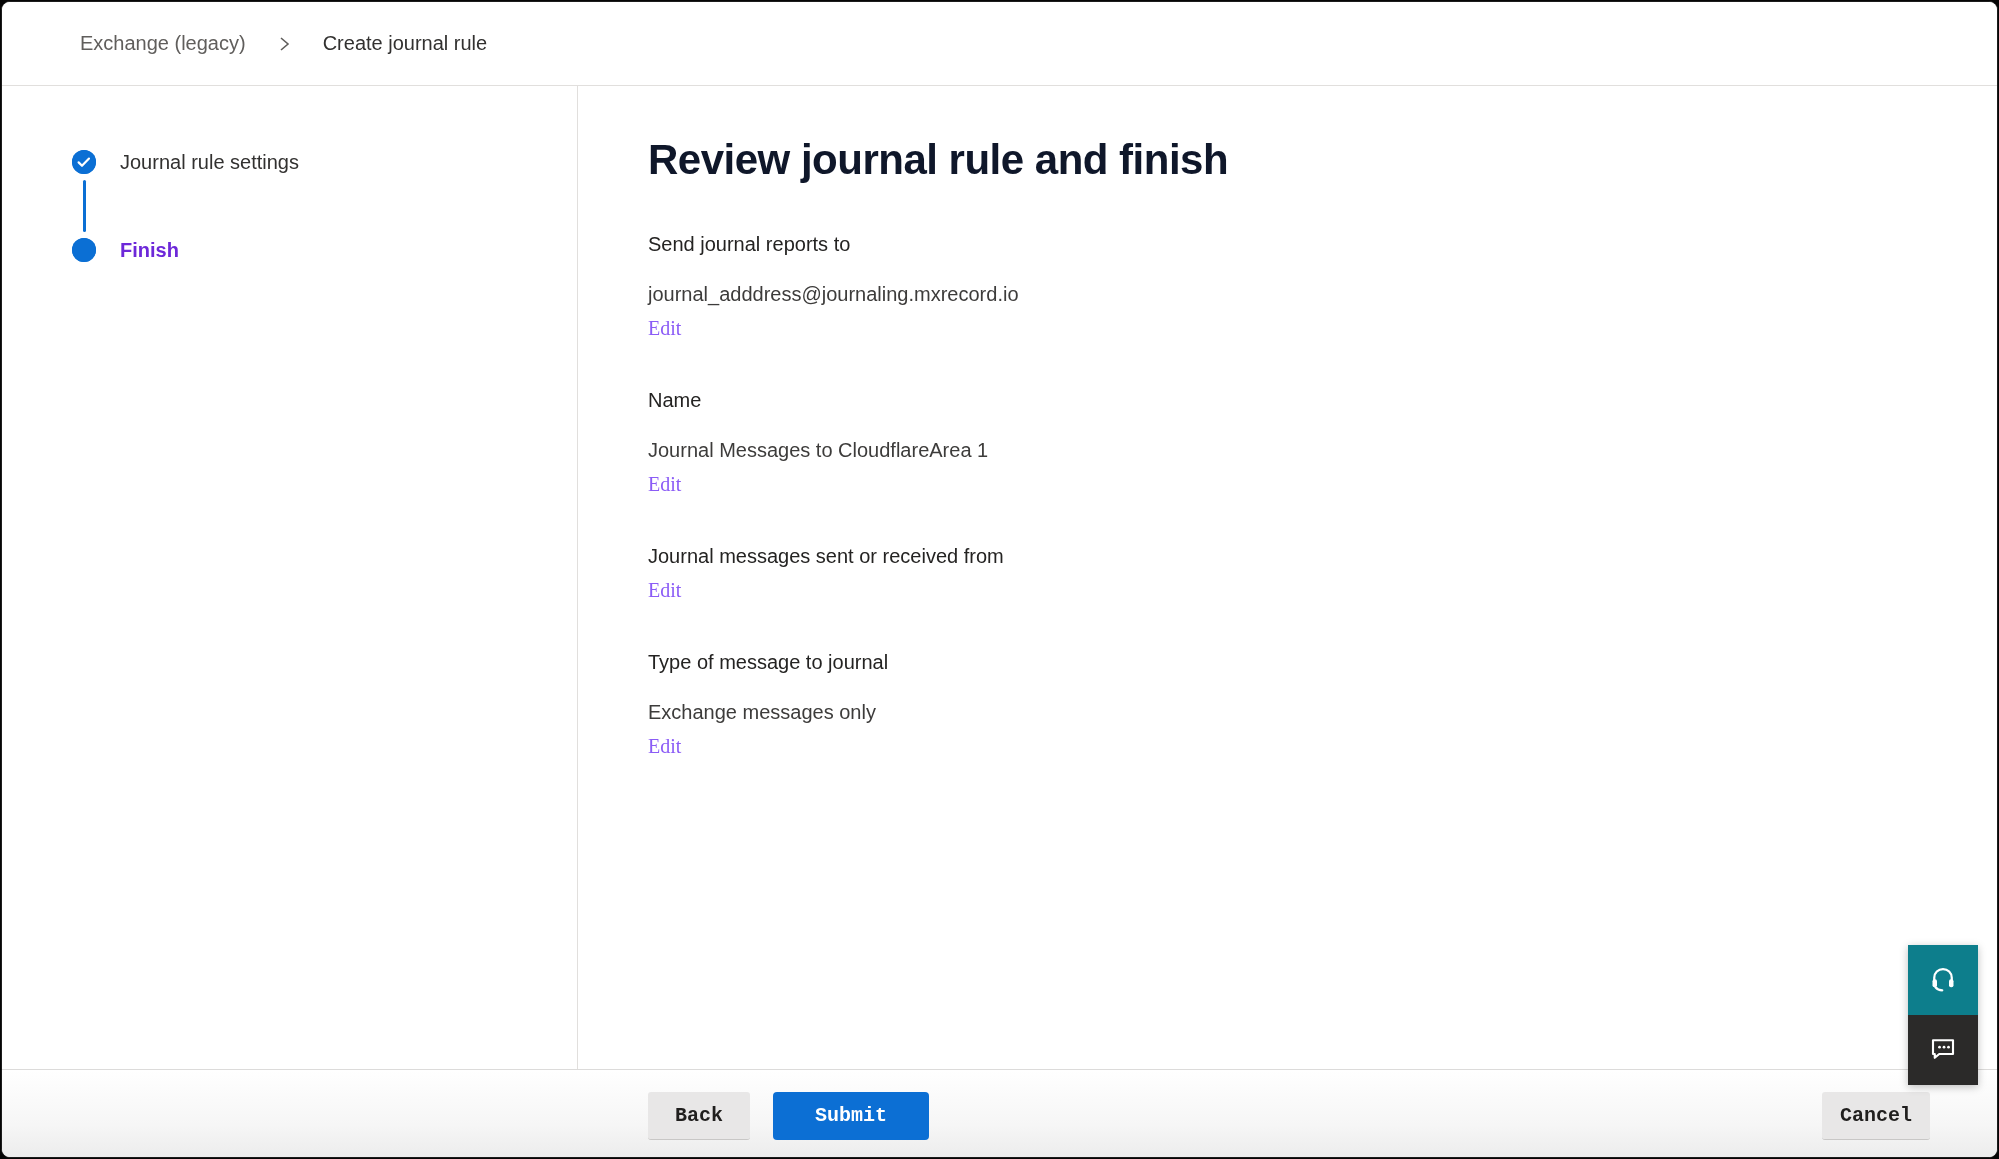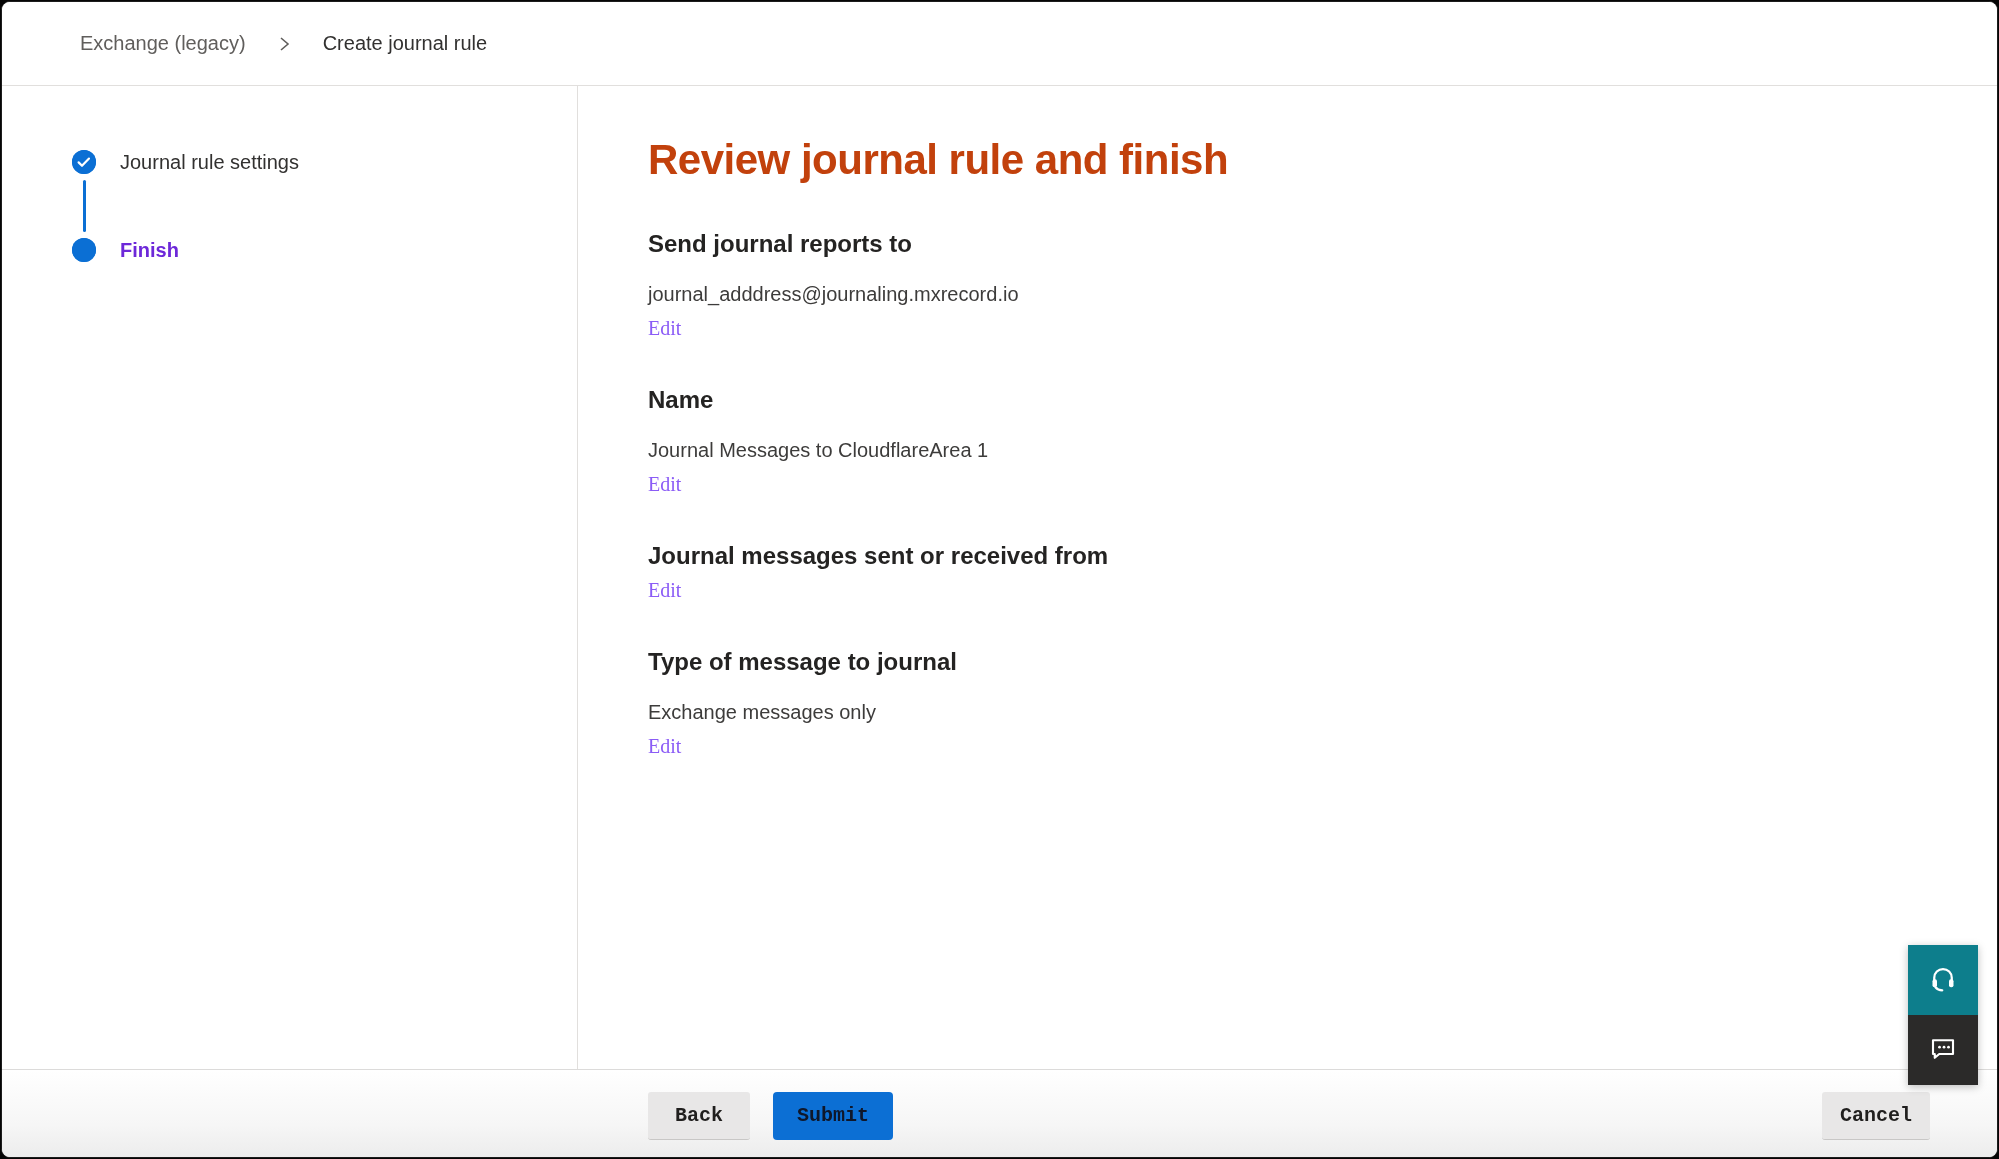--- a/index.html
+++ b/index.html
@@ -18,35 +18,35 @@
 
   
   .content-row { display:flex; height:983px; }
   .sidebar { width:576px; border-right:1px solid #e1dfdd; padding:64px 0 0 70px; background:#fff; }
   .step-item { display:flex; align-items:center; gap:24px; font-size:20px; color:#323130; cursor:pointer; }
   .step-circle { width:24px; height:24px; border-radius:50%; background:#0b6fd4; flex:0 0 24px; display:flex; align-items:center; justify-content:center; }
   .step-connector { width:3px; height:52px; background:#0b6fd4; margin:6px 0 6px 11px; border-radius:2px; }
   .step-current { font-weight:700; color:#6d28d9; }
 
   .main { flex:1; padding:26px 60px 0 70px; position:relative; }
-  .page-title { font-size:42px; font-weight:700; color:#c2410c; letter-spacing:-0.5px; margin-top:24px; }
+  .page-title { font-size:42px; font-weight:700; color:#0f172a; letter-spacing:-0.5px; margin-top:24px; }
   .sections { margin-top:46px; }
   .section { margin-bottom:44px; }
-  .sec-label { font-size:24px; font-weight:700; color:#242322; line-height:28px; }
+  .sec-label { font-size:20px; font-weight:400; color:#242322; line-height:28px; }
   .sec-value { font-size:20px; color:#3d3c3b; line-height:28px; margin-top:22px; }
   .edit-link { display:inline-block; font-size:20px; color:#8b5cf6; line-height:28px; margin-top:6px; cursor:pointer;font-family:Liberation Serif, serif; }
 
   
   .footer { height:92px; border-top:1px solid #dcdbda; display:flex; align-items:center;
             padding:0 67px 0 646px; background:linear-gradient(180deg,#ffffff 0%,#f6f6f6 60%,#ebebeb 100%); }
   .btn { height:48px; font-size:20px; font-weight:600; border:none; border-radius:3px; cursor:pointer;
          font-family:Liberation Mono, monospace; }
   .btn-secondary { background:#e8e7e7; color:#201f1e; border-bottom:1px solid #c8c7c6; }
   .btn-back { width:102px; }
-  .btn-submit { width:120px; background:#0c6fd4; color:#0f172a; margin-left:23px; border-radius:4px; }
+  .btn-submit { width:156px; background:#0c6fd4; color:#ffffff; margin-left:23px; border-radius:4px; }
   .btn-cancel { width:108px; margin-left:auto; }
 
   
   .float-stack { position:absolute; top:943px; left:1906px; width:70px; box-shadow:0 2px 8px rgba(0,0,0,.25); }
   .float-btn { width:70px; height:70px; display:flex; align-items:center; justify-content:center; cursor:pointer; border:none; }
   .float-support { background:#0d7e8c; }
   .float-feedback { background:#2b2a29; }
 </style>
 </head>
 <body>

